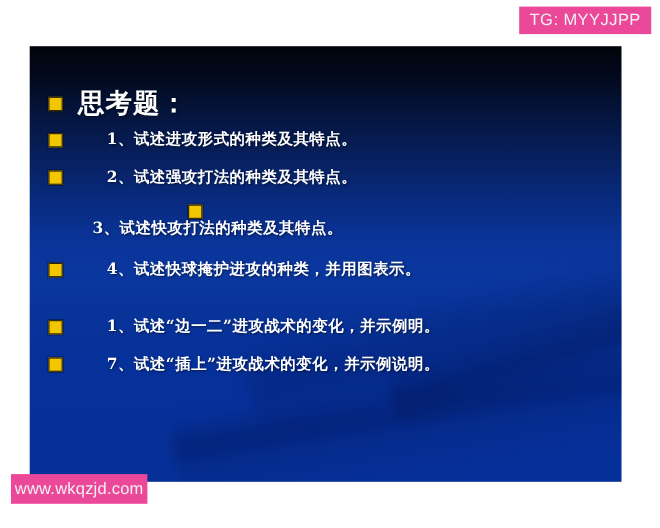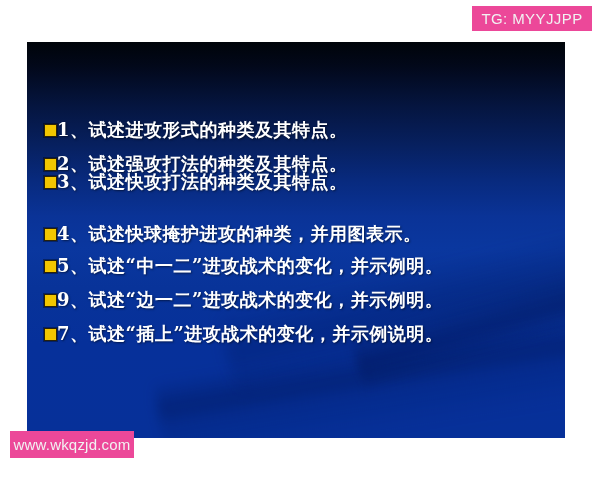--- a/index.html
+++ b/index.html
@@ -139,23 +139,24 @@
     color: #ffffff;
     font-family: "DejaVu Serif", "Liberation Serif", serif;
     font-size: 24px;
     font-weight: bold;
     letter-spacing: 1px;
     text-shadow: 1px 1px 2px rgba(0,0,0,0.55);
   }
 
   .item-row { left: 17px; }
   .item-text {
+    margin-left: 40px;
     color: #ffffff;
     font-family: "DejaVu Serif", "Liberation Serif", serif;
-    font-size: 18px;
+    font-size: 14px;
     font-weight: bold;
     letter-spacing: 0.5px;
     text-shadow: 1px 1px 2px rgba(0,0,0,0.5);
   }
 
   
   .badge {
     position: absolute;
     background: #ec4899;
     color: #f2f2f2;
@@ -187,49 +188,49 @@
 <div id="page">
 
   <div id="slide" class="grad">
 
     <div class="swoosh swoosh-a"></div>
     <div class="swoosh swoosh-b"></div>
     <div class="swoosh swoosh-c"></div>
 
     <div id="content">
 
+      <div class="row title-row">
+        <span class="bullet"></span>
+        <span class="title-text">思考题：</span>
+      </div>
 
       <div class="row item-row" style="top:76px;">
         <span class="bullet"></span>
         <span class="item-text">1、试述进攻形式的种类及其特点。</span>
       </div>
 
       <div class="row item-row" style="top:110px;">
         <span class="bullet"></span>
         <span class="item-text">2、试述强攻打法的种类及其特点。</span>
       </div>
 
-      <div class="row item-row" style="top:128px;">
+      <div class="row item-row" style="top:144px;flex-direction:column;">
         <span class="bullet"></span>
         <span class="item-text">3、试述快攻打法的种类及其特点。</span>
       </div>
 
-      <div class="row item-row" style="top:180px;text-align:right;">
+      <div class="row item-row" style="top:194px;text-align:right;">
         <span class="bullet"></span>
         <span class="item-text">4、试述快球掩护进攻的种类，并用图表示。</span>
       </div>
 
-      <div class="row item-row" style="top:212px;">
-        <span class="bullet"></span>
-        <span class="item-text">5、试述“中一二”进攻战术的变化，并示例明。</span>
-      </div>
 
       <div class="row item-row" style="top:246px;">
         <span class="bullet"></span>
-        <span class="item-text">9、试述“边一二”进攻战术的变化，并示例明。</span>
+        <span class="item-text">1、试述“边一二”进攻战术的变化，并示例明。</span>
       </div>
 
       <div class="row item-row" style="top:280px;">
         <span class="bullet"></span>
         <span class="item-text">7、试述“插上”进攻战术的变化，并示例说明。</span>
       </div>
 
     </div>
   </div>
 

